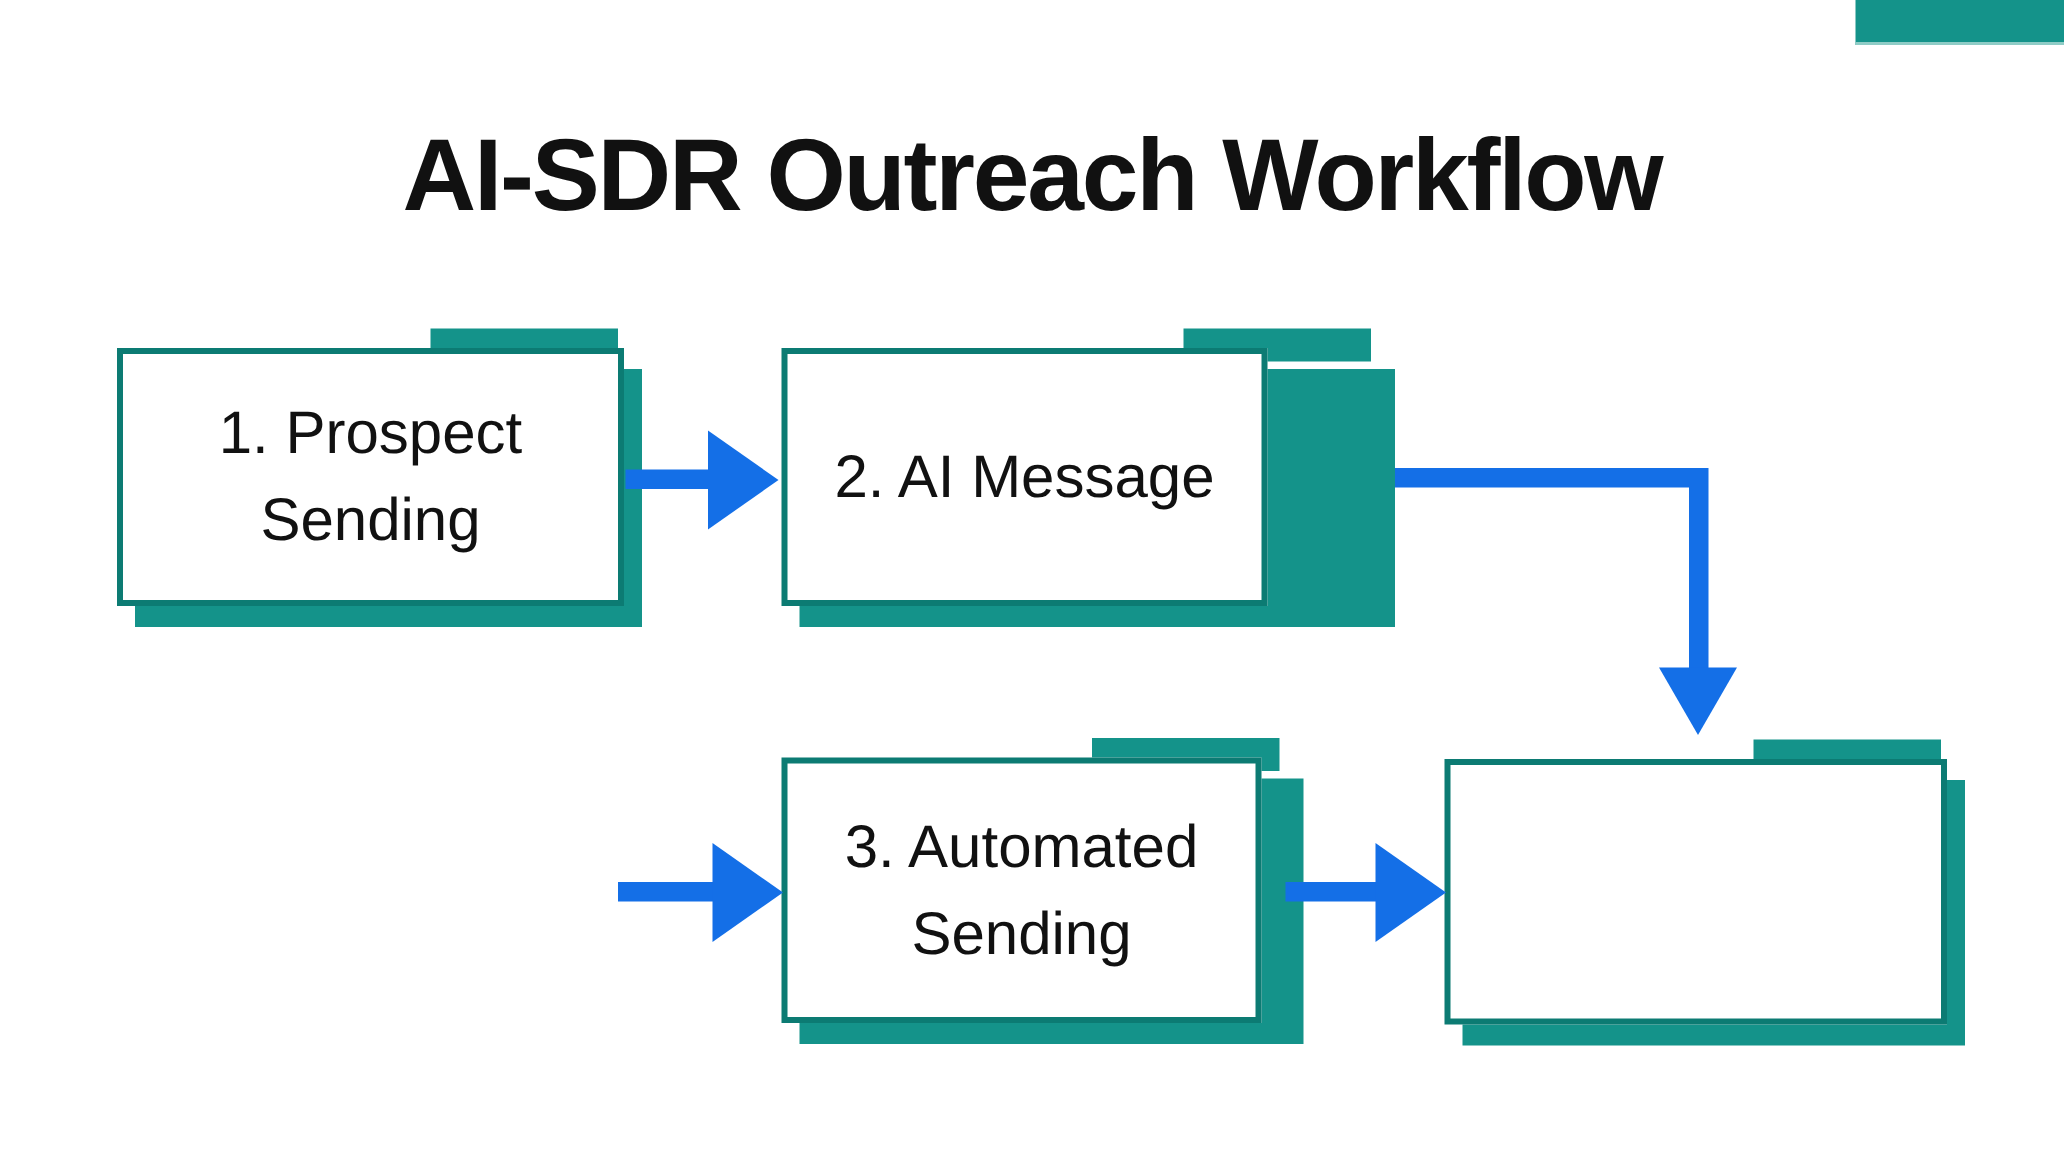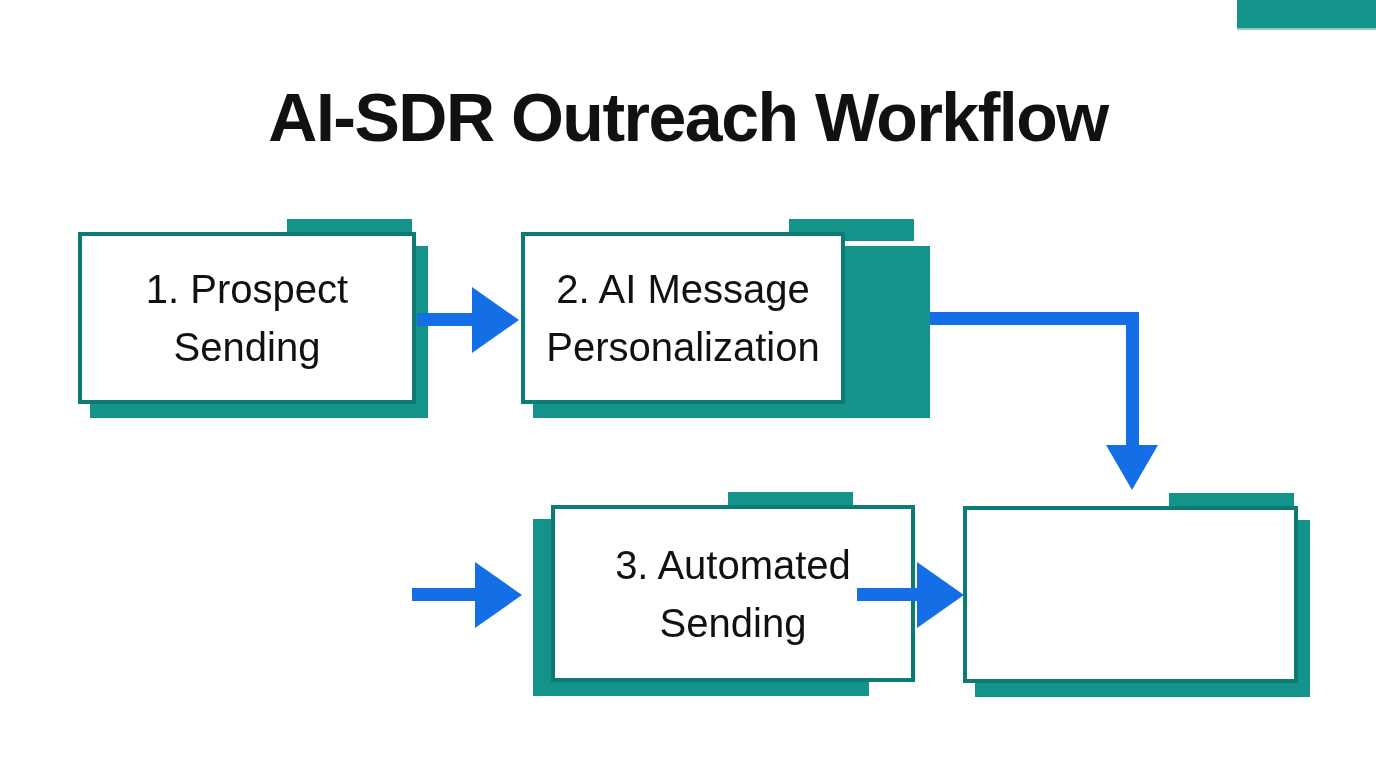--- a/index.html
+++ b/index.html
@@ -41,21 +41,21 @@
   .shadow-1{ left:90px;  top:246px; width:338px; height:172px; }
   .tab-1{    left:287px; top:219px; width:125px; height:22px; }
   .panel-1{  left:78px;  top:232px; width:338px; height:172px; }
   
   .shadow-2{ left:533px; top:246px; width:397px; height:172px; }
   .tab-2{    left:789px; top:219px; width:125px; height:22px; }
   .panel-2{  left:521px; top:232px; width:324px; height:172px; }
   
   .shadow-3{ left:533px; top:519px; width:336px; height:177px; }
   .tab-3{    left:728px; top:492px; width:125px; height:22px; }
-  .panel-3{  left:551px; top:505px; width:364px; height:177px; }
+  .panel-3{  left:521px; top:505px; width:320px; height:177px; }
   
   .shadow-4{ left:975px;  top:520px; width:335px; height:177px; }
   .tab-4{    left:1169px; top:493px; width:125px; height:22px; }
   .panel-4{  left:963px;  top:506px; width:335px; height:177px; }
 
   
   .arrow-part{ position:absolute; background:var(--blue); z-index:3; }
   .arrow-head{ position:absolute; width:0; height:0; z-index:3; background:transparent; }
   .head-right{ border-top:33px solid transparent; border-bottom:33px solid transparent; border-left:47px solid var(--blue); }
   .head-down{  border-left:26px solid transparent; border-right:26px solid transparent; border-top:45px solid var(--blue); }
@@ -87,21 +87,20 @@
   <div class="tab tab-1"></div>
   <div class="panel panel-1">
     <span>1. Prospect</span>
     <span>Sending</span>
   </div>
 
   <div class="shadow shadow-2"></div>
   <div class="tab tab-2"></div>
   <div class="panel panel-2">
     <span>2. AI Message</span>
-    <span>Personalization</span>
   </div>
 
   <div class="shadow shadow-3"></div>
   <div class="tab tab-3"></div>
   <div class="panel panel-3">
     <span>3. Automated</span>
     <span>Sending</span>
   </div>
 
   <div class="shadow shadow-4"></div>

